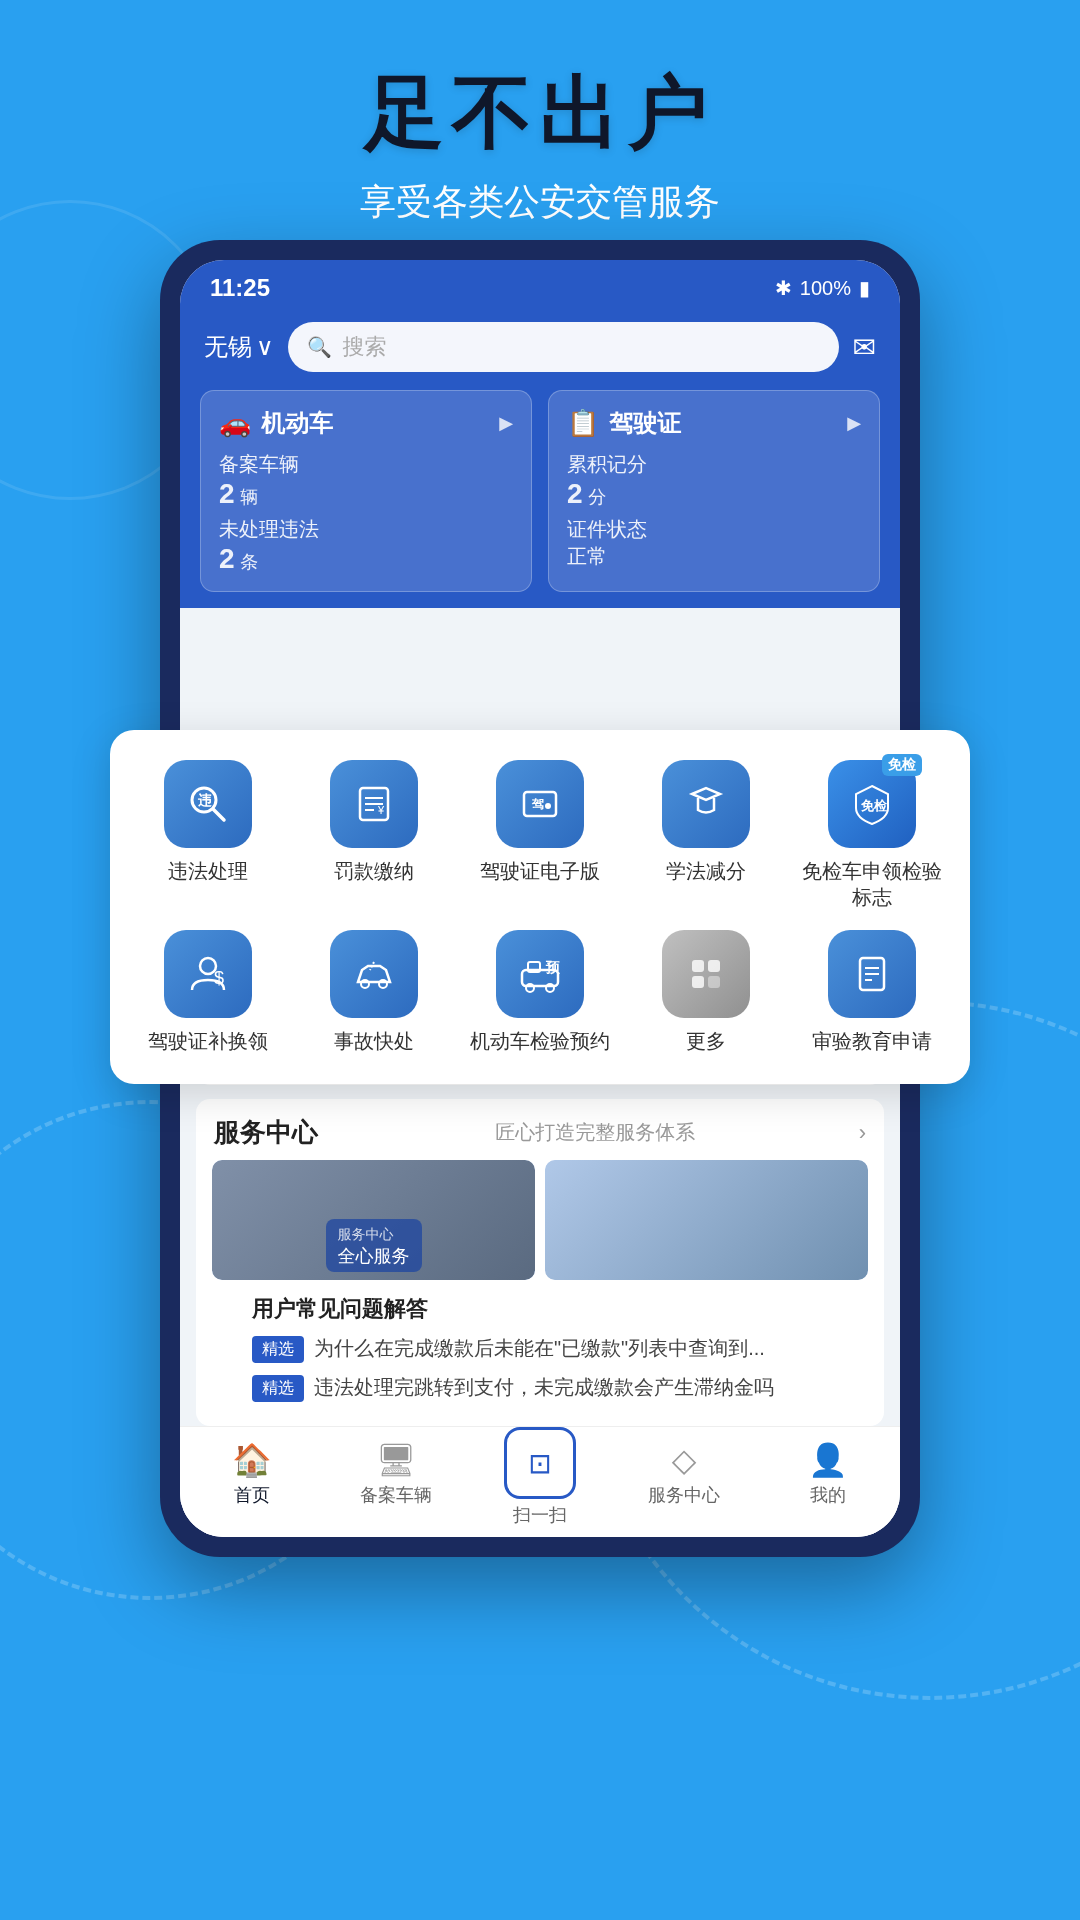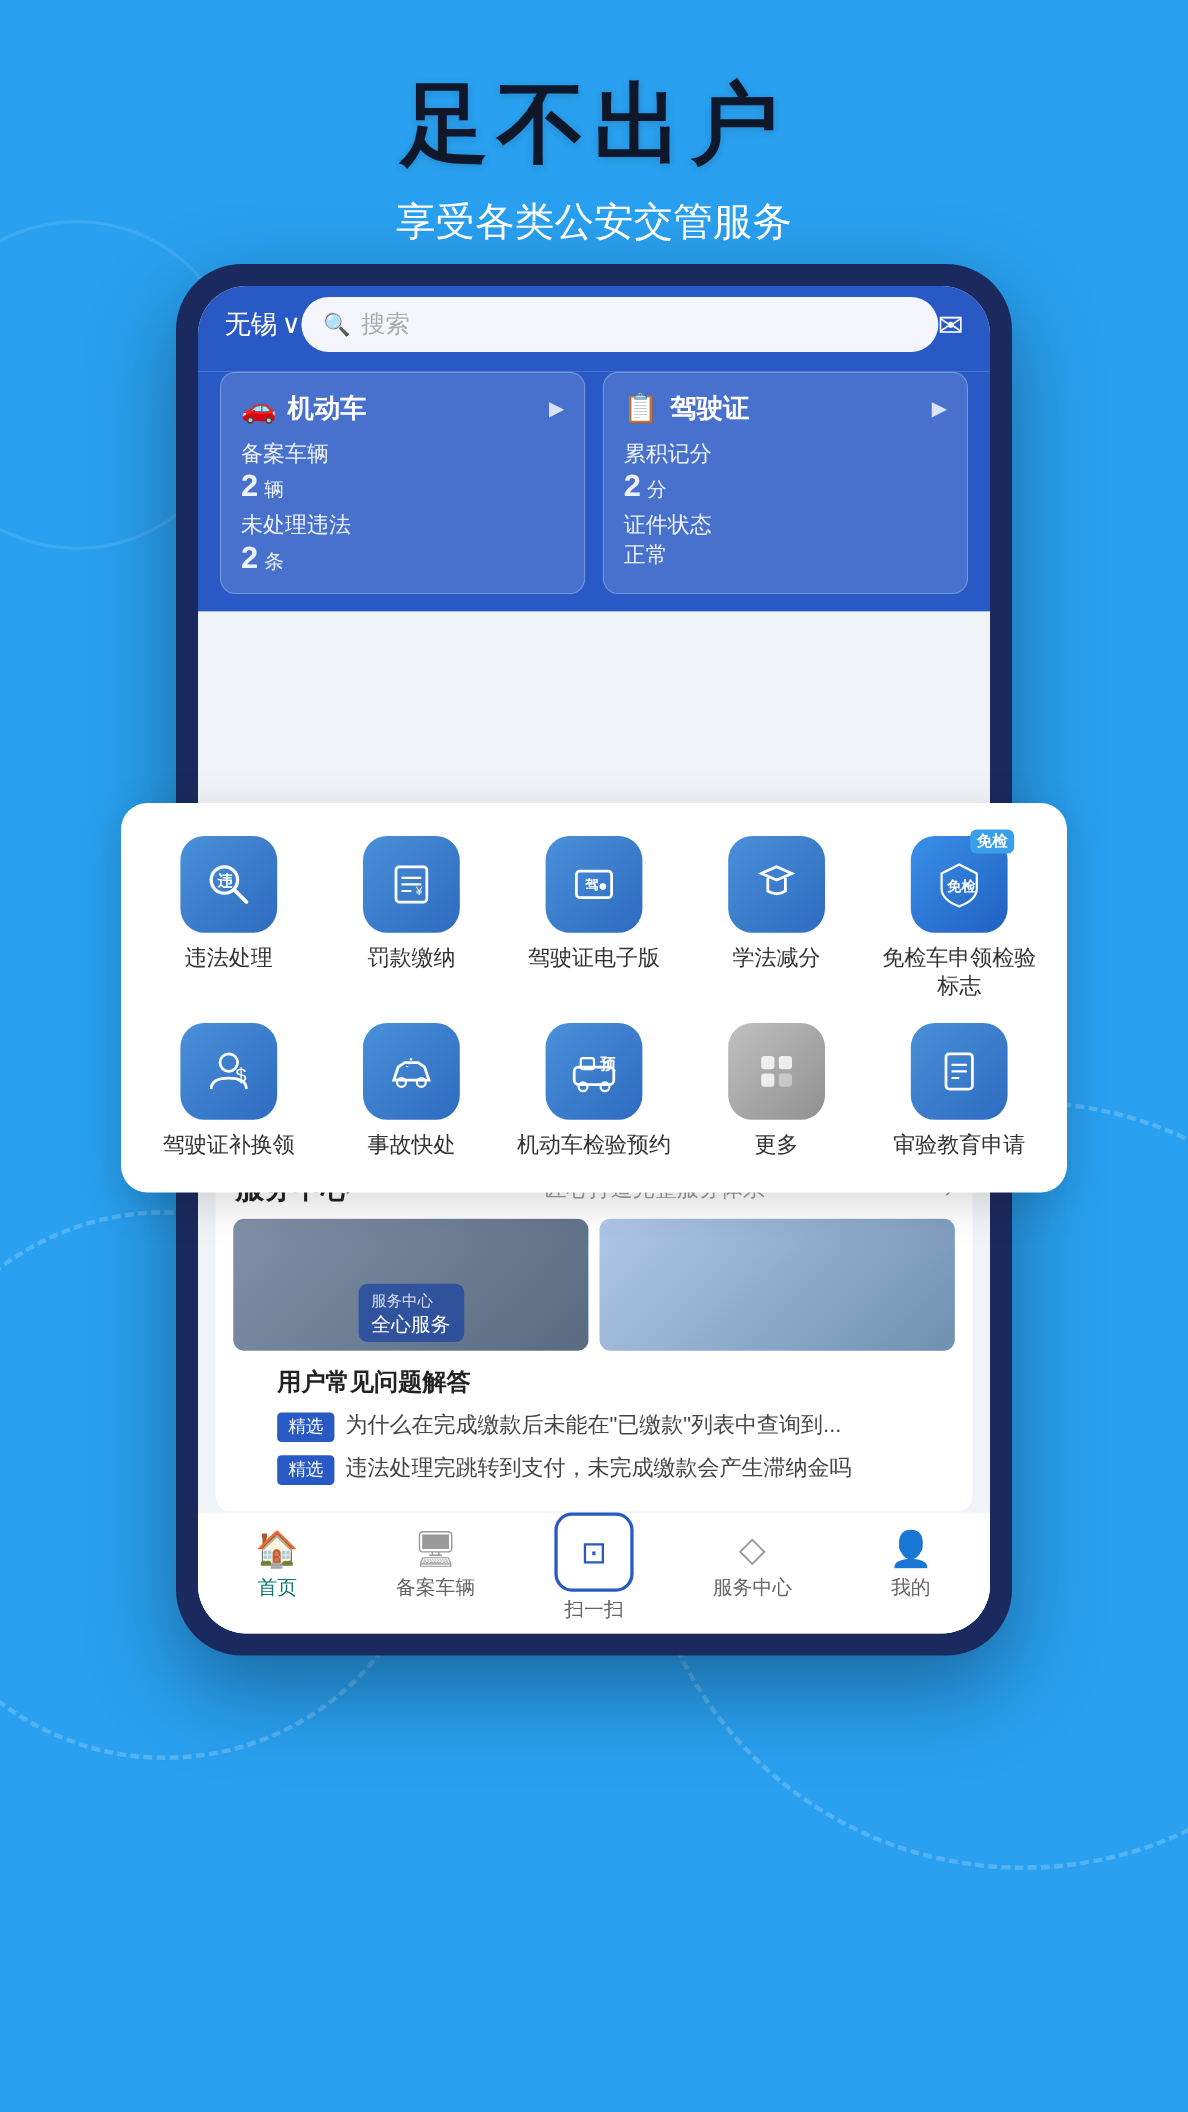--- a/index.html
+++ b/index.html
@@ -84,20 +84,21 @@
     }
     .status-time { font-weight: 600; font-size: 24px; }
     .status-icons { display: flex; align-items: center; gap: 8px; font-size: 20px; }
 
     
     .app-header {
       background: #2859c5;
       padding: 10px 24px 18px;
       display: flex;
       align-items: center;
+      gap: 14px;
     }
     .location-selector {
       display: flex;
       align-items: center;
       color: white;
       font-size: 24px;
       gap: 4px;
       white-space: nowrap;
     }
     .search-bar {
@@ -370,21 +371,21 @@
       flex: 1;
       display: flex;
       flex-direction: column;
       align-items: center;
       gap: 4px;
       cursor: pointer;
     }
     .nav-icon { font-size: 32px; }
     .nav-label { font-size: 18px; color: #666; }
     .nav-item.active .nav-icon { color: #2859c5; }
-    .nav-item.active .nav-label { color: #0f766e; }
+    .nav-item.active .nav-label { color: #0f172a; }
     .nav-item:not(.active) .nav-icon { color: #999; }
 
     
     .scan-btn {
       width: 72px;
       height: 72px;
       border-radius: 16px;
       border: 3px solid #2859c5;
       display: flex;
       align-items: center;
@@ -403,20 +404,28 @@
 </div>
 
 <div class="hero-section">
   <div class="hero-title">足不出户</div>
   <div class="hero-subtitle">享受各类公安交管服务</div>
 </div>
 
 <div class="phone-mockup">
   <div class="phone-inner">
 
+    <div class="status-bar">
+      <span class="status-time">11:25</span>
+      <div class="status-icons">
+        <span>✱</span>
+        <span>100%</span>
+        <span>▮</span>
+      </div>
+    </div>
 
     <div class="app-header">
       <div class="location-selector">
         <span>无锡</span>
         <span>∨</span>
       </div>
       <div class="search-bar">
         <span class="search-icon-svg">🔍</span>
         <span class="search-placeholder">搜索</span>
       </div>

